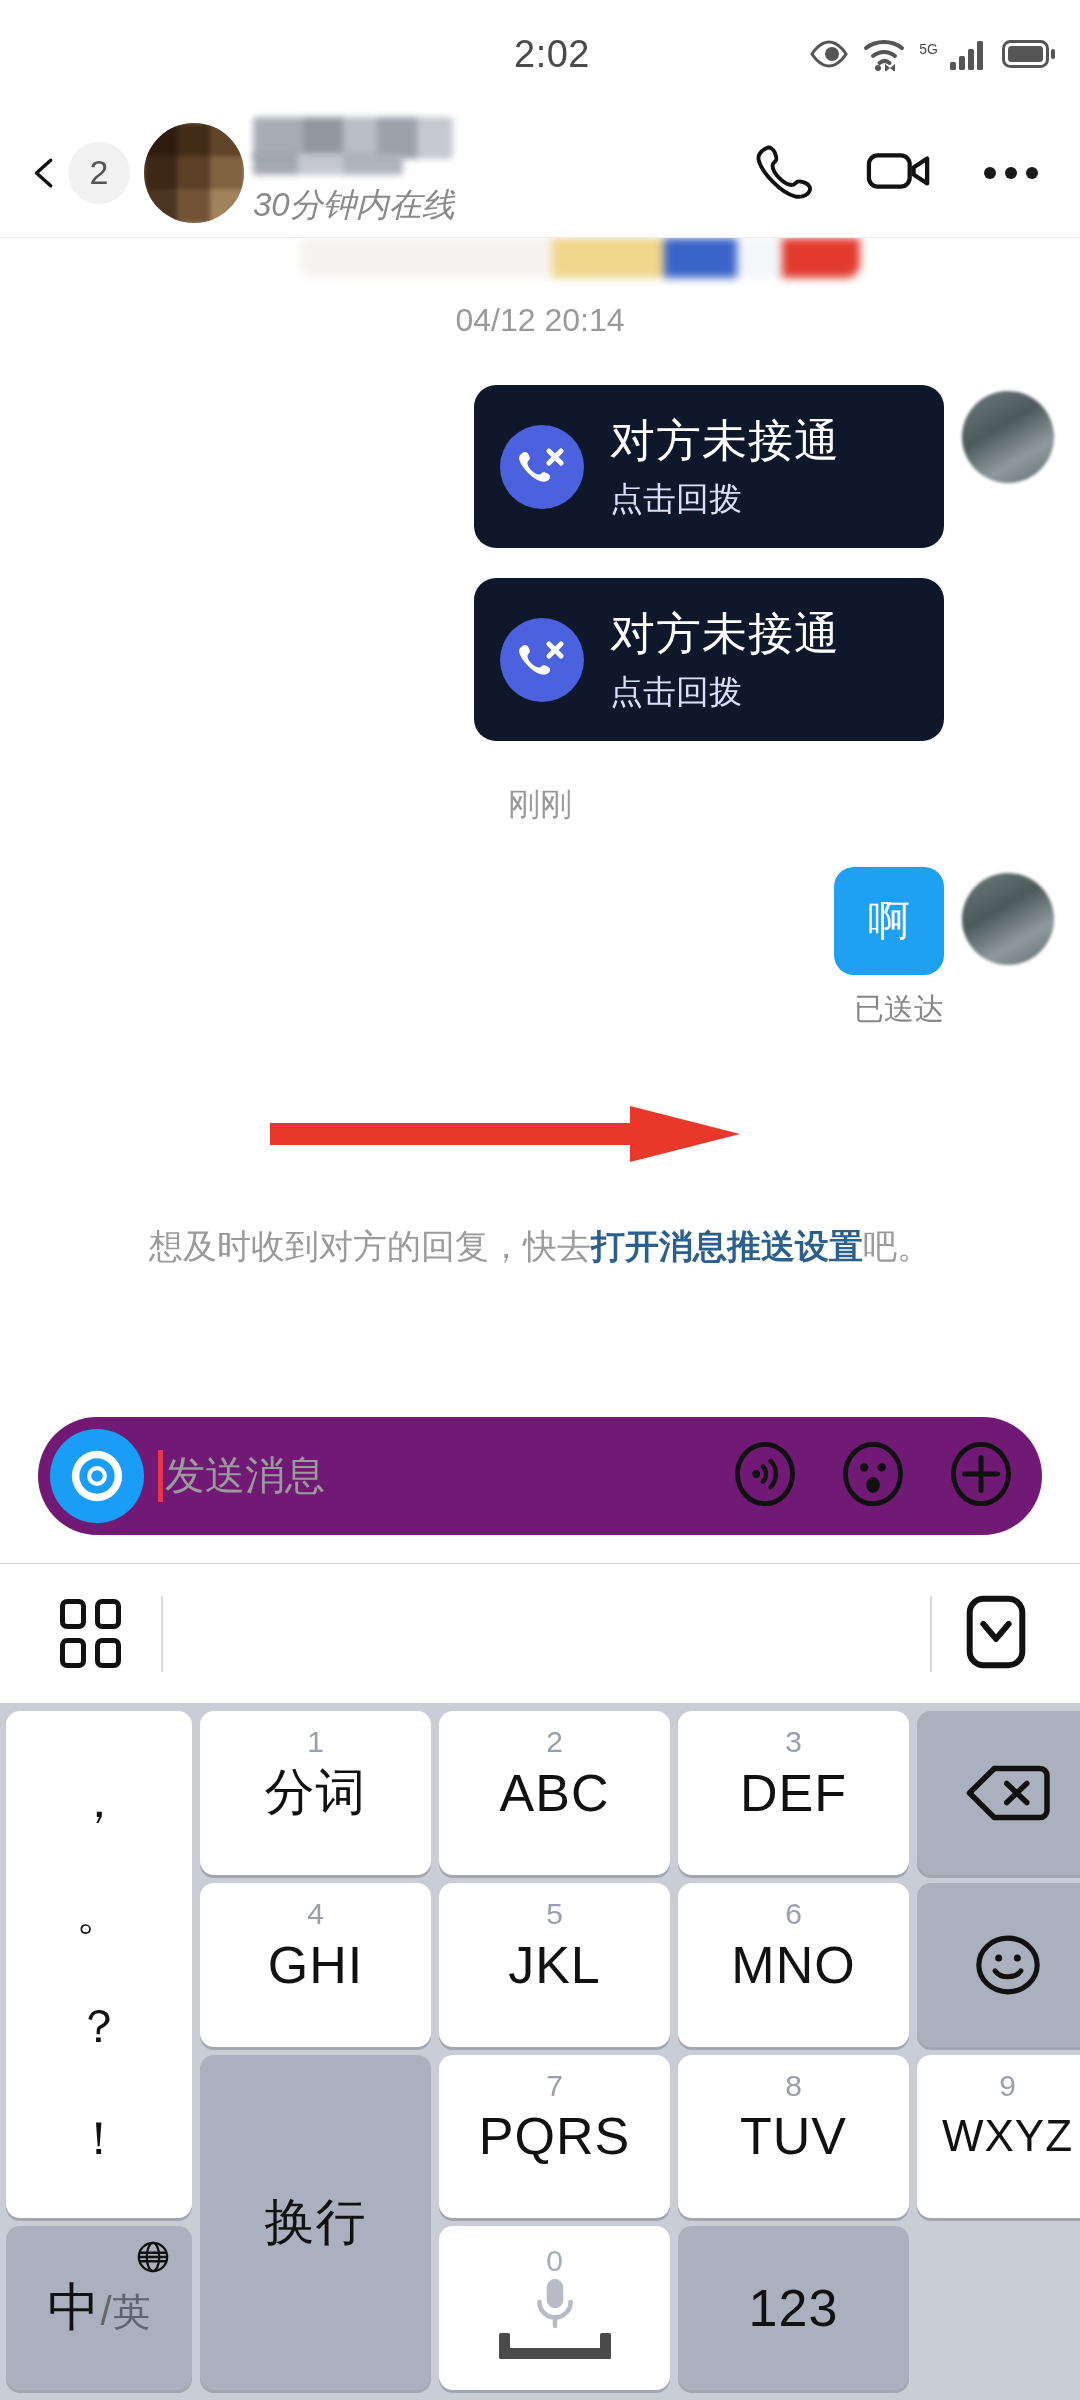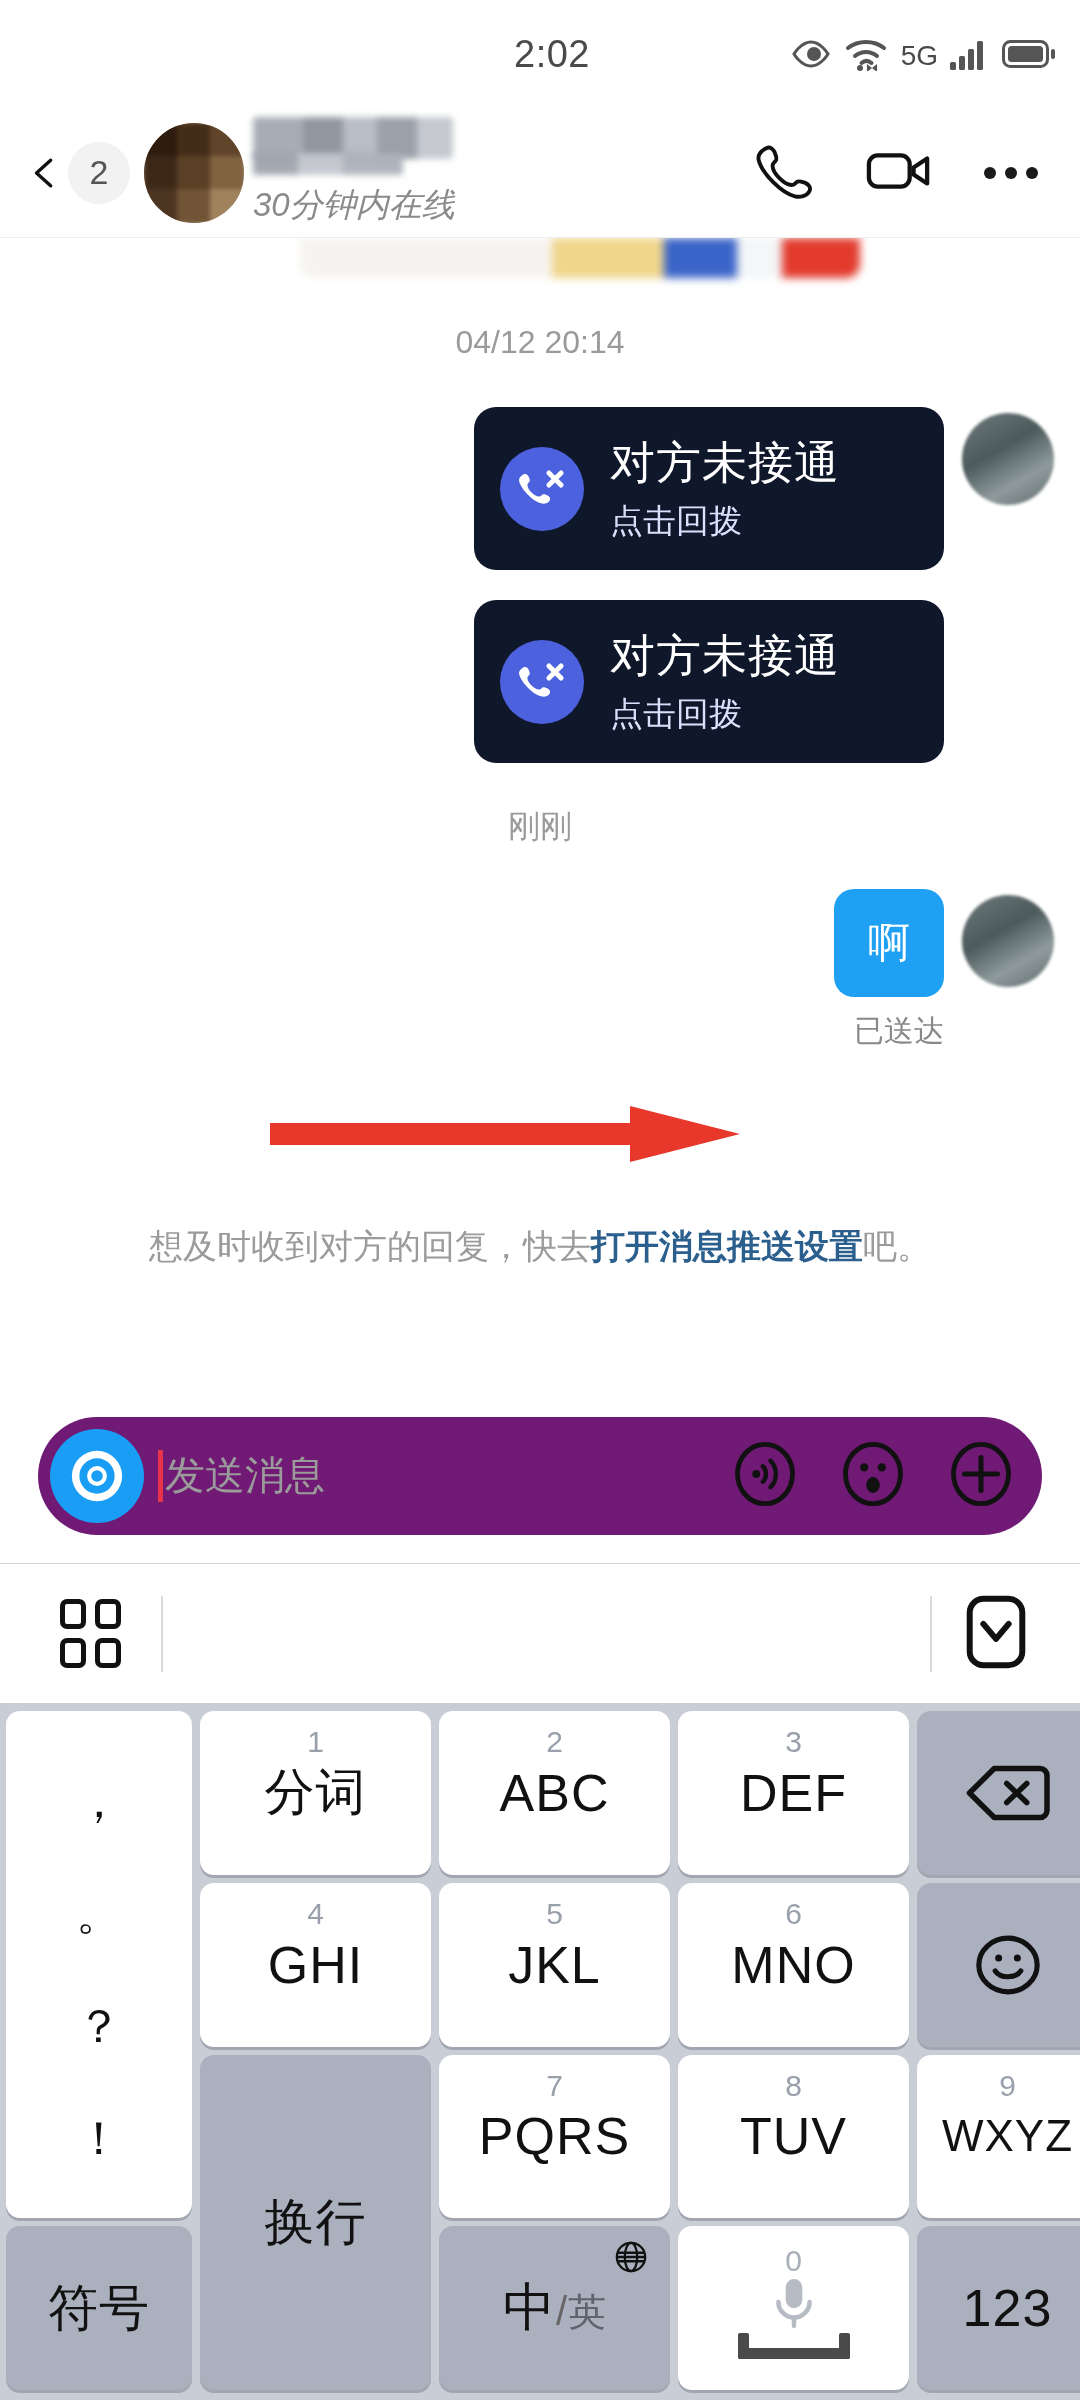--- a/index.html
+++ b/index.html
@@ -18,21 +18,21 @@
   }
   .status-time {
     font-size: 38px; color:#4a4a4a; letter-spacing:0.5px;
     font-weight: 400;
   }
   .status-icons {
     position:absolute; right:36px; top:50%; transform:translateY(-50%);
     display:flex; align-items:center; gap:13px;
   }
   .si { display:flex; align-items:center; }
-  .sig5g { font-size:28px; color:#4a4a4a; align-self:flex-start; margin-top:4px; margin-right:-2px;}
+  .sig5g { font-size:14px; color:#4a4a4a; align-self:flex-start; margin-top:4px; margin-right:-2px;}
 
   
   .header {
     position:absolute; top:108px; left:0; width:1080px; height:130px;
     display:flex; align-items:center; padding:0 28px;
     border-bottom:1px solid #ececec; background:#fff;
   }
   .back-wrap { display:flex; align-items:center; gap:2px; }
   .chev { width:34px; height:34px; }
   .badge2 {
@@ -65,21 +65,21 @@
   .dots i { width:12px; height:12px; border-radius:50%; background:#1a1a1a; display:block;}
 
   
   .chat { position:absolute; top:238px; left:0; width:1080px; height:1140px; background:#fff; overflow:hidden;}
   .clipped-img {
     position:absolute; top:0; left:300px; width:560px; height:40px;
     background:linear-gradient(90deg,#f6f4f0 0 45%, #f0d58a 45% 65%, #3a64c8 65% 78%, #f4f6f8 78% 86%, #e23b2e 86% 100%);
     filter: blur(4px); border-radius:0 0 14px 14px;
   }
   .ts { text-align:center; font-size:32px; color:#9a9a9a; }
-  .ts-1 { margin-top:86px; }
+  .ts-1 { margin-top:64px; }
   .ts-2 { margin-top:42px; }
 
   .row-right { display:flex; justify-content:flex-end; align-items:flex-start; padding-right:26px; }
   .call-bubble {
     background:#0f172a; border-radius:22px; padding:26px 32px 26px 26px;
     display:flex; align-items:center; gap:26px; min-width:470px;
     margin-right:18px;
   }
   .call-icn {
     width:84px; height:84px; border-radius:50%; background:#4c61dd;
@@ -429,23 +429,20 @@
     </div>
     <div class="key white">
       <span class="knum">9</span>
       <span class="klab small">WXYZ</span>
     </div>
     <div class="key grey enter">
       <span class="klab cjk">换行</span>
     </div>
 
     <div class="key grey">
-      <span class="klab cjk">符号</span>
-    </div>
-    <div class="key grey">
       <span class="globe">
         <svg width="34" height="34" viewBox="0 0 24 24">
           <circle cx="12" cy="12" r="10" fill="none" stroke="#111" stroke-width="1.6"></circle>
           <ellipse cx="12" cy="12" rx="4.4" ry="10" fill="none" stroke="#111" stroke-width="1.6"></ellipse>
           <path d="M2.3 9h19.4M2.3 15h19.4M2 12h20" stroke="#111" stroke-width="1.6"></path>
         </svg>
       </span>
       <span class="zh-en">
         <span class="cn">中</span>
         <span class="sl">/</span>

